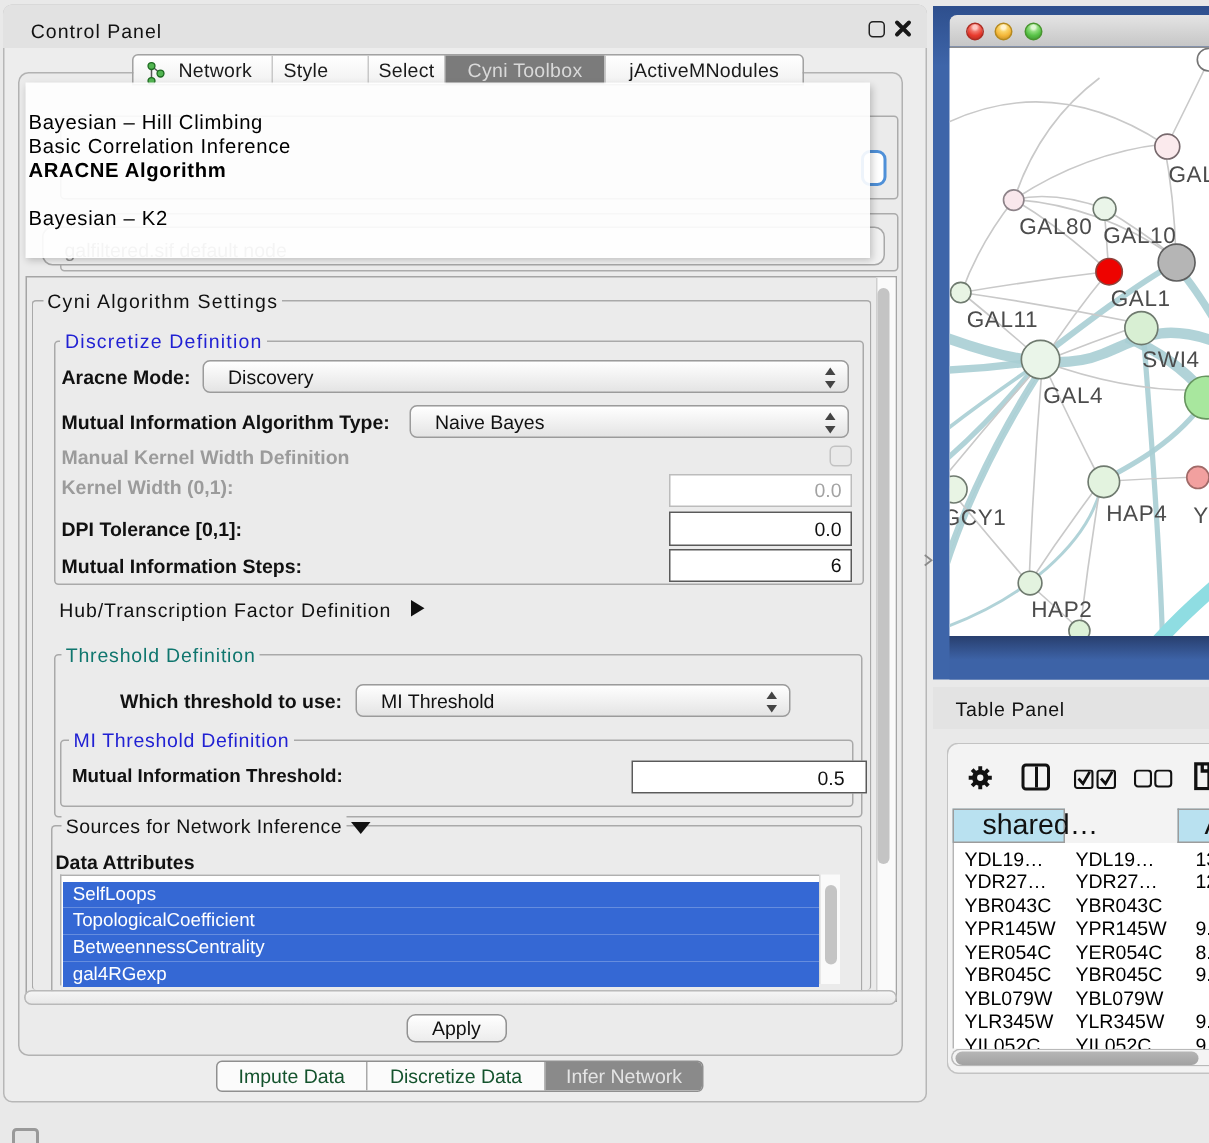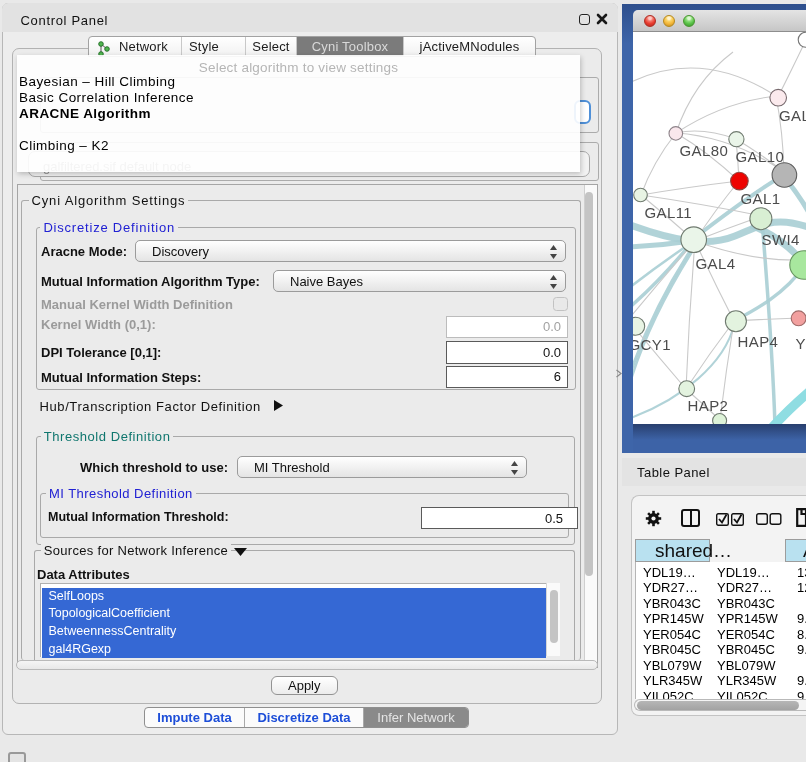--- a/index.html
+++ b/index.html
@@ -24,21 +24,21 @@
   .lbl.dis{color:#9b9b9b;}
   .combo{position:absolute;border:1px solid #9b9b9b;border-radius:5px;background:linear-gradient(#ffffff,#e4e4e4);box-sizing:border-box;}
   .combo .ct{position:absolute;left:16px;top:3px;font-size:13px;color:#111;}
   .tf{position:absolute;background:#fff;border:1.3px solid #5a5a5a;box-sizing:border-box;font-size:13px;color:#111;text-align:right;padding:2.5px 6px 0 0;}
   .tf.dis{border-color:#bcbcbc;color:#a2a2a2;}
   .li{position:absolute;left:41.5px;width:504px;height:17.7px;background:#3568d4;color:#fff;font-size:12.5px;padding-left:7px;line-height:17.7px;box-sizing:border-box;white-space:nowrap;}
   .sbtrack{position:absolute;background:#f2f2f2;}
   .sbthumb{position:absolute;background:#c4c4c4;border-radius:5px;}
   #applybtn{left:271px;top:675.5px;width:66.5px;height:19px;border:1px solid #939393;border-radius:6px;background:linear-gradient(#ffffff,#ececec);text-align:center;font-size:13px;line-height:17.5px;color:#111;box-sizing:border-box;}
   #btabs{left:144px;top:707px;height:21px;display:flex;border:1px solid #8f8f8f;border-radius:4px;background:#fbfbfb;box-sizing:border-box;overflow:hidden;}
-  .btab{font-size:13px;font-weight:bold;color:#1d4ed8;text-align:center;line-height:19px;border-left:1px solid #a9a9a9;white-space:nowrap;}
+  .btab{font-size:13px;font-weight:normal;color:#14532d;text-align:center;line-height:19px;border-left:1px solid #a9a9a9;white-space:nowrap;}
   .btab:first-child{border-left:none;}
   .btab.sel{background:#8a8a8a;color:#e4e4e4;font-weight:normal;}
   #popup{left:17px;top:55px;width:563px;height:117px;z-index:6;background:rgba(255,255,255,0.9);box-shadow:1px 2px 5px rgba(0,0,0,0.22);}
   #popup .hdr{position:absolute;left:0;width:100%;top:5px;text-align:center;color:#b5b5b5;font-size:13.5px;letter-spacing:.2px;}
   #popup .it{position:absolute;left:2px;font-size:13.5px;color:#000;white-space:nowrap;letter-spacing:.45px;}
   #netwin{left:622px;top:4px;width:184px;height:449px;background:linear-gradient(#2e4f8d,#3e65a9 40px);}
   #nettitle{left:633px;top:10px;width:173px;height:22px;background:linear-gradient(#e4e4e4,#c6c6c6);border-bottom:1px solid #8e8e8e;border-radius:5px 0 0 0;box-sizing:border-box;}
   #netcanvas{left:633px;top:32px;width:173px;height:392px;background:#fff;overflow:hidden;}
   .light{position:absolute;top:4.5px;width:12px;height:12px;border-radius:50%;box-sizing:border-box;}
   #tpbar{left:622px;top:458px;width:184px;height:28px;background:#e3e3e3;}
@@ -148,25 +148,24 @@
 <div class="sbthumb" style="left:585.2px;top:192px;width:8px;height:384px;"></div>
 
 <div class="sbtrack" style="left:16px;top:660px;width:582px;height:10px;border:1px solid #b9b9b9;border-radius:5px;box-sizing:border-box;background:linear-gradient(#f5f5f5,#e8e8e8);"></div>
 <div class="abs" id="applybtn">Apply</div>
 <div class="abs" id="btabs">
   <div class="btab" style="width:99px;">Impute Data</div>
   <div class="btab" style="width:118px;">Discretize Data</div>
   <div class="btab sel" style="width:104px;">Infer Network</div>
 </div>
 <div class="abs" id="popup">
-  <div class="hdr">Select algorithm to view settings</div>
   <div class="it" style="top:19px;">Bayesian – Hill Climbing</div>
   <div class="it" style="top:35px;">Basic Correlation Inference</div>
   <div class="it" style="top:51px;font-weight:bold;">ARACNE Algorithm</div>
-  <div class="it" style="top:83px;">Climbing – K2</div>
+  <div class="it" style="top:83px;">Bayesian – K2</div>
 </div>
 <div class="abs" id="netwin"></div>
 <div class="abs" id="nettitle">
   <div class="light" style="left:10.5px;background:radial-gradient(circle at 50% 22%,#ffc7c2 0 14%,#f2766b 32%,#e93b2e 60%,#ae2a20);border:1px solid #ad2c23;"></div>
   <div class="light" style="left:30px;background:radial-gradient(circle at 50% 22%,#fff3cf 0 14%,#fad468 32%,#f4b73a 60%,#bd871f);border:1px solid #b5891f;"></div>
   <div class="light" style="left:49.5px;background:radial-gradient(circle at 50% 22%,#def7d2 0 14%,#8edd7c 32%,#58c247 60%,#3a8f2e);border:1px solid #48952f;"></div>
 </div>
 <div class="abs" style="left:633px;top:424px;width:173px;height:29px;background:linear-gradient(#283f6e,#3d63a7 55%,#3d63a7);"></div>
 <div class="abs" id="netcanvas">
 

